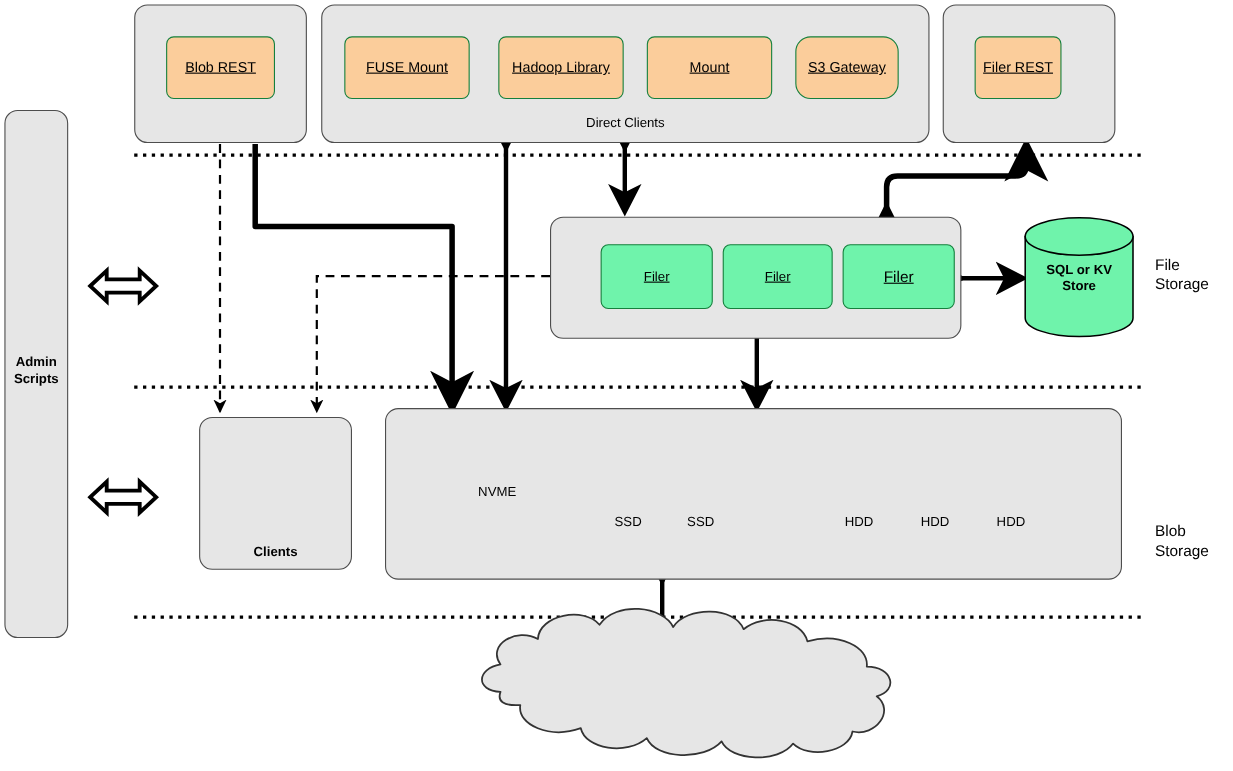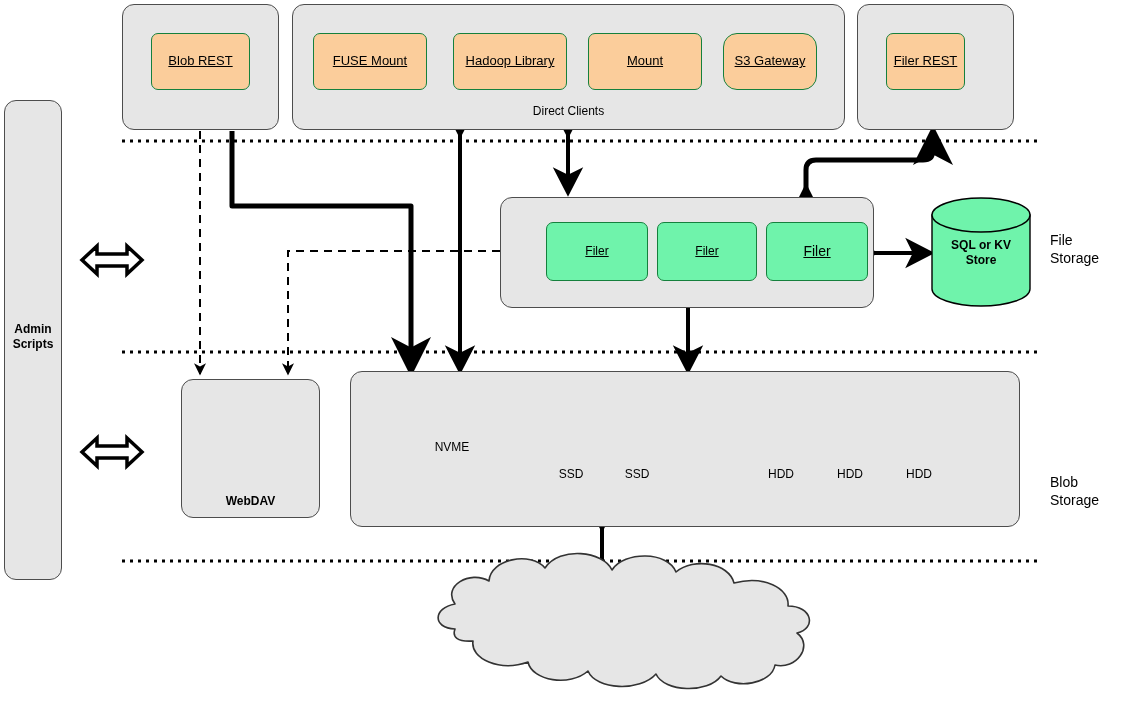--- a/index.html
+++ b/index.html
@@ -156,21 +156,21 @@
 
   <div class="lbl bold" style="left:932px;top:238px;width:98px;font-size:12px;">SQL or KV
 Store</div>
 
   <div class="lbl" style="left:1050px;top:232px;width:66px;font-size:14px;text-align:left;">File
 Storage</div>
   <div class="lbl" style="left:1050px;top:434px;width:66px;font-size:14px;text-align:left;margin-top:40px;">Blob
 Storage</div>
 
   <div class="grpbox" style="left:181px;top:379px;width:139px;height:139px;"></div>
-  <div class="lbl bold" style="left:181px;top:494px;width:139px;font-size:12px;">WebDAV</div>
+  <div class="lbl bold" style="left:181px;top:494px;width:139px;font-size:12px;">Clients</div>
 
   <div class="grpbox" style="left:350px;top:371px;width:670px;height:156px;"></div>
 
   <div class="lbl" style="left:423px;top:440px;width:58px;font-size:12px;">NVME</div>
   <div class="lbl" style="left:542px;top:467px;width:58px;font-size:12px;">SSD</div>
   <div class="lbl" style="left:608px;top:467px;width:58px;font-size:12px;">SSD</div>
   <div class="lbl" style="left:752px;top:467px;width:58px;font-size:12px;">HDD</div>
   <div class="lbl" style="left:821px;top:467px;width:58px;font-size:12px;">HDD</div>
   <div class="lbl" style="left:890px;top:467px;width:58px;font-size:12px;">HDD</div>
 

